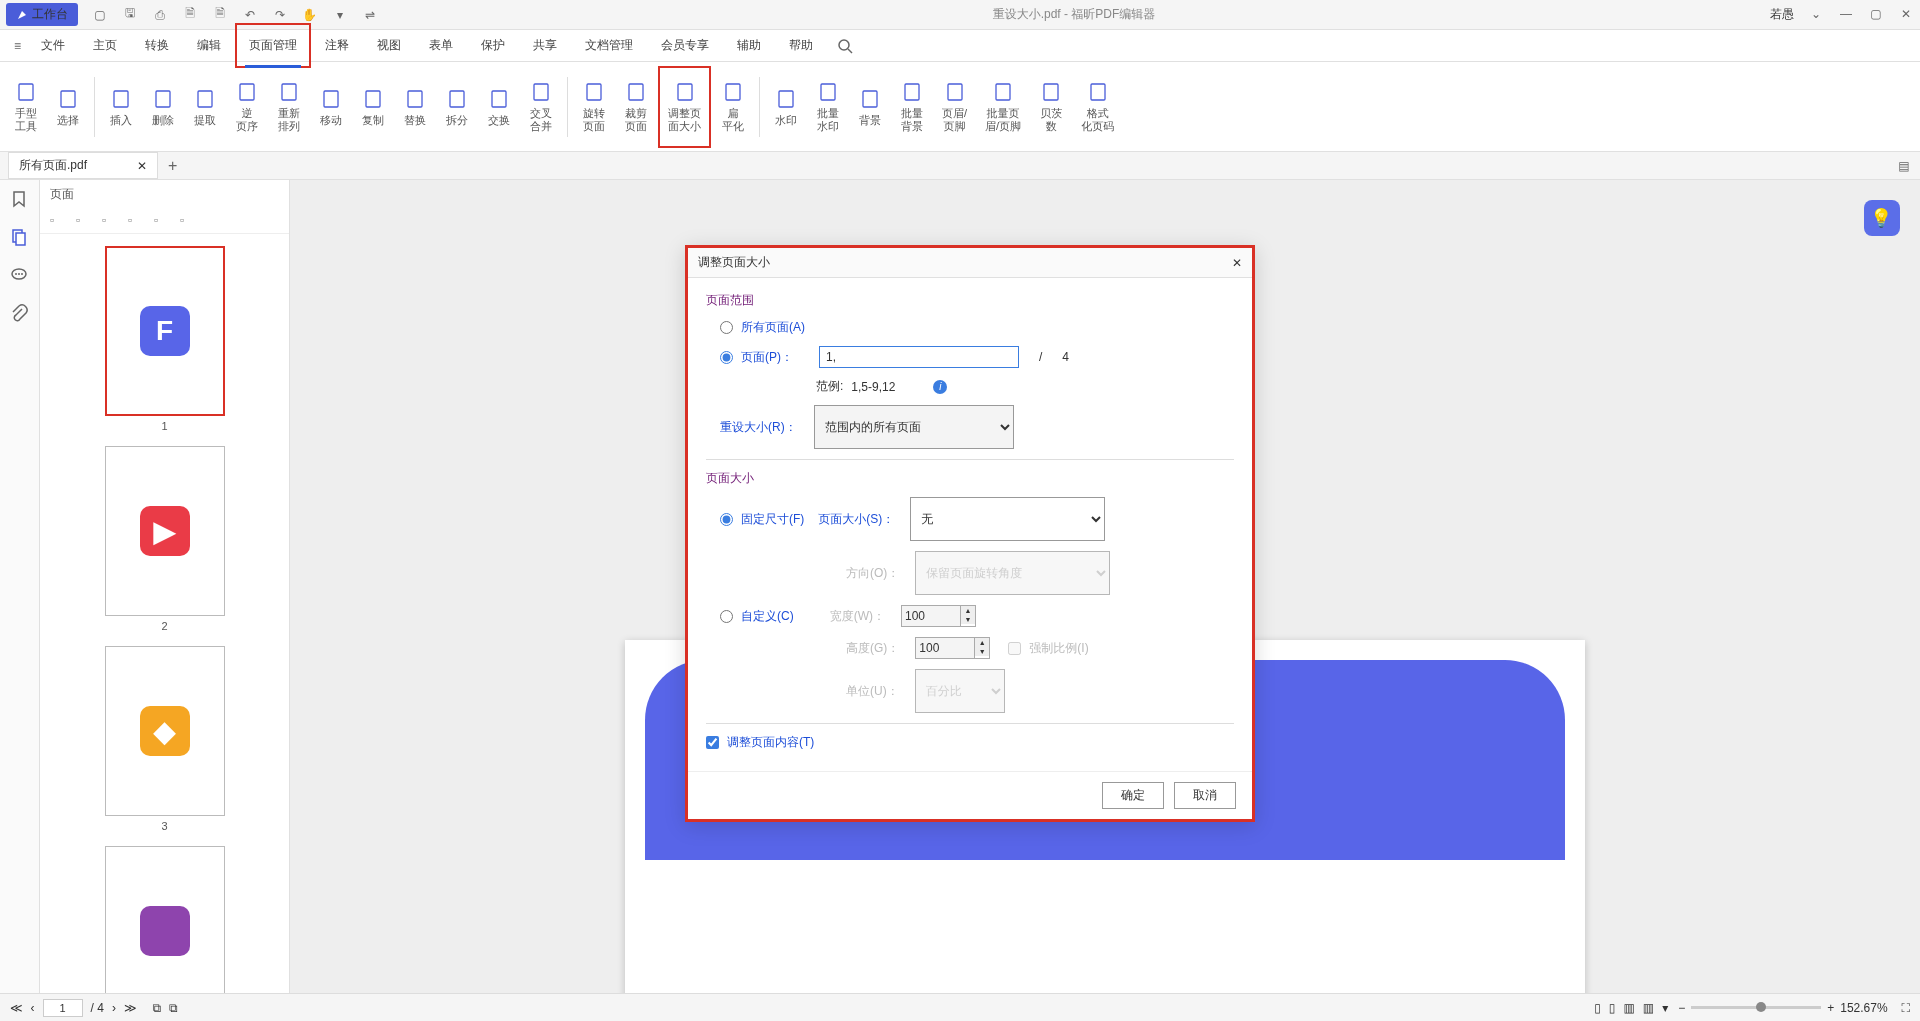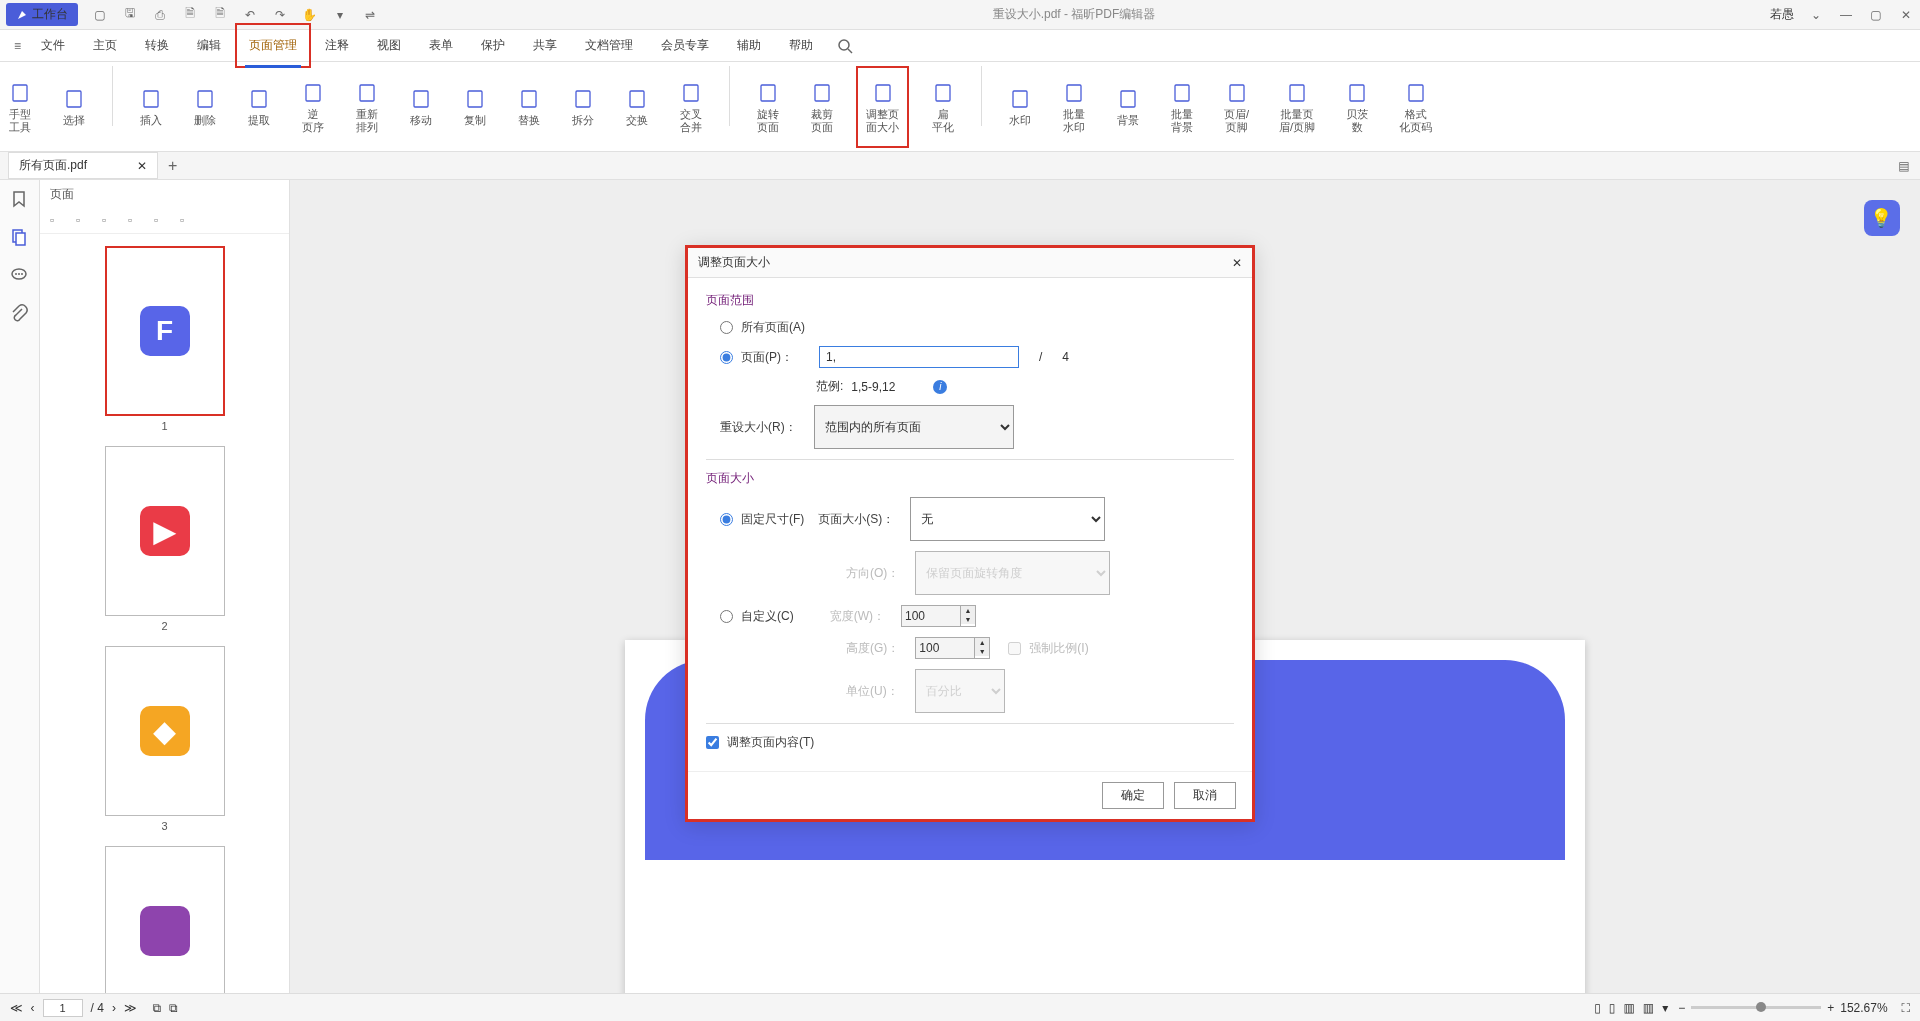--- a/index.html
+++ b/index.html
@@ -2,27 +2,27 @@
 <html><head>
 <meta charset="utf-8">
 <style>
 *{box-sizing:border-box;margin:0;padding:0;font-family:"Microsoft YaHei",Arial,sans-serif;font-size:12px;color:#333}
 body{background:#f5f5f5;width:1920px;height:1021px;overflow:hidden;position:relative}
 .titlebar{height:30px;background:#f5f5f5;display:flex;align-items:center;padding:4px 6px;border-bottom:1px solid #e0e0e0}
 .workspace-btn{background:#4a5dd9;color:#fff;padding:3px 10px;border-radius:3px;font-size:12px;display:flex;align-items:center;gap:4px}
 .tb-icons{display:flex;gap:14px;margin-left:14px}
 .tb-icon{width:16px;height:16px;display:flex;align-items:center;justify-content:center;color:#666;cursor:pointer}
 .tb-title{flex:1;text-align:center;color:#888;font-size:12px}
-.tb-right{display:flex;gap:14px;align-items:flex-end}
+.tb-right{display:flex;gap:14px;align-items:flex-start}
 .menubar{height:32px;background:#fff;display:flex;align-items:center;padding:0 14px;gap:0;border-bottom:1px solid #e0e0e0}
 .menu-item{padding:6px 14px;color:#444;cursor:pointer;position:relative}
-.menu-item.active{color:#a16207;border:2px solid #d93025;padding:12px 12px}
+.menu-item.active{color:#404040;border:2px solid #d93025;padding:12px 12px}
 .menu-item.active::after{content:"";position:absolute;bottom:-2px;left:8px;right:8px;height:3px;background:#2b5dd9}
 .hamburger{margin-right:6px;color:#666}
-.ribbon{height:90px;background:#fff;display:flex;align-items:flex-start;padding:4px 0;gap:14px;border-bottom:1px solid #e0e0e0}
+.ribbon{height:90px;background:#fff;display:flex;align-items:center;padding:4px 6px;gap:2px;border-bottom:1px solid #e0e0e0}
 .rib-btn{display:flex;flex-direction:column;align-items:center;justify-content:center;padding:4px 8px;gap:3px;cursor:pointer;min-width:40px;height:82px;color:#555}
 .rib-btn.highlighted{border:2px solid #d93025}
 .rib-icon{width:24px;height:24px;display:flex;align-items:center;justify-content:center;color:#4a5dd9;font-size:18px}
 .rib-label{font-size:11px;text-align:center;line-height:13px;color:#555}
 .rib-sep{width:1px;height:60px;background:#ddd;margin:0 4px}
 .tabbar{height:28px;background:#f5f5f5;display:flex;align-items:center;padding:0 8px;border-bottom:1px solid #e0e0e0}
 .doc-tab{background:#fff;padding:4px 10px;border:1px solid #ddd;display:flex;align-items:center;gap:20px;font-size:11px;width:150px;justify-content:space-between}
 .add-tab{margin-left:10px;font-size:16px;color:#666;cursor:pointer}
 .main{display:flex;height:calc(100% - 30px - 32px - 90px - 28px - 28px)}
 .sidebar-icons{width:40px;background:#fafafa;border-right:1px solid #e0e0e0;display:flex;flex-direction:column;align-items:center;padding-top:10px;gap:18px}
@@ -40,21 +40,21 @@
 .thumb-icon{width:50px;height:50px;border-radius:10px;display:flex;align-items:center;justify-content:center;color:#fff;font-size:28px;font-weight:bold}
 .canvas{flex:1;background:#eee;position:relative;overflow:hidden}
 .page-view{position:absolute;left:50%;transform:translateX(-50%);top:460px;width:960px;height:600px;background:#fff;box-shadow:0 2px 8px rgba(0,0,0,.2)}
 .big-shape{position:absolute;top:20px;left:20px;right:20px;height:200px;background:#5865e8;border-radius:60px 60px 0 0}
 .hint-bubble{position:absolute;right:20px;top:20px;width:36px;height:36px;background:#5b6ee8;border-radius:8px;display:flex;align-items:center;justify-content:center;color:#fff;font-size:18px}
 .dialog{position:absolute;left:685px;top:245px;width:570px;background:#fff;border:3px solid #d93025;box-shadow:0 4px 20px rgba(0,0,0,.15)}
 .dlg-title{height:30px;display:flex;align-items:center;justify-content:space-between;padding:0 10px;border-bottom:1px solid #e0e0e0;background:#fafafa}
 .dlg-body{padding:14px 18px 10px}
 .dlg-section-title{font-size:12px;color:#701a75;margin-bottom:10px}
 .dlg-row{display:flex;align-items:center;gap:8px;margin-bottom:10px;padding-left:14px}
-.dlg-row label{font-size:12px;color:#404040}
+.dlg-row label{font-size:12px;color:#1d4ed8}
 .dlg-input{border:1px solid #999;padding:3px 6px;font-size:12px}
 .dlg-input.blue{border:1px solid #3a7de0}
 .dlg-select{border:1px solid #999;padding:13px 6px;font-size:12px;background:#f4f4f4}
 .dlg-sep{border-top:1px solid #ddd;margin:10px 0}
 .dlg-footer{display:flex;justify-content:flex-end;gap:10px;padding:10px 16px;border-top:1px solid #eee}
 .dlg-btn{padding:4px 18px;border:1px solid #999;background:#fff;cursor:pointer;font-size:12px}
 .info-icon{width:14px;height:14px;background:#3a7de0;border-radius:50%;color:#fff;display:inline-flex;align-items:center;justify-content:center;font-size:10px;font-style:italic}
 .spinner{display:flex;}
 .spinner input{width:60px;border:1px solid #aaa;padding:3px;background:#f4f4f4}
 .spinner-btns{display:flex;flex-direction:column;border:1px solid #aaa;border-left:none}

